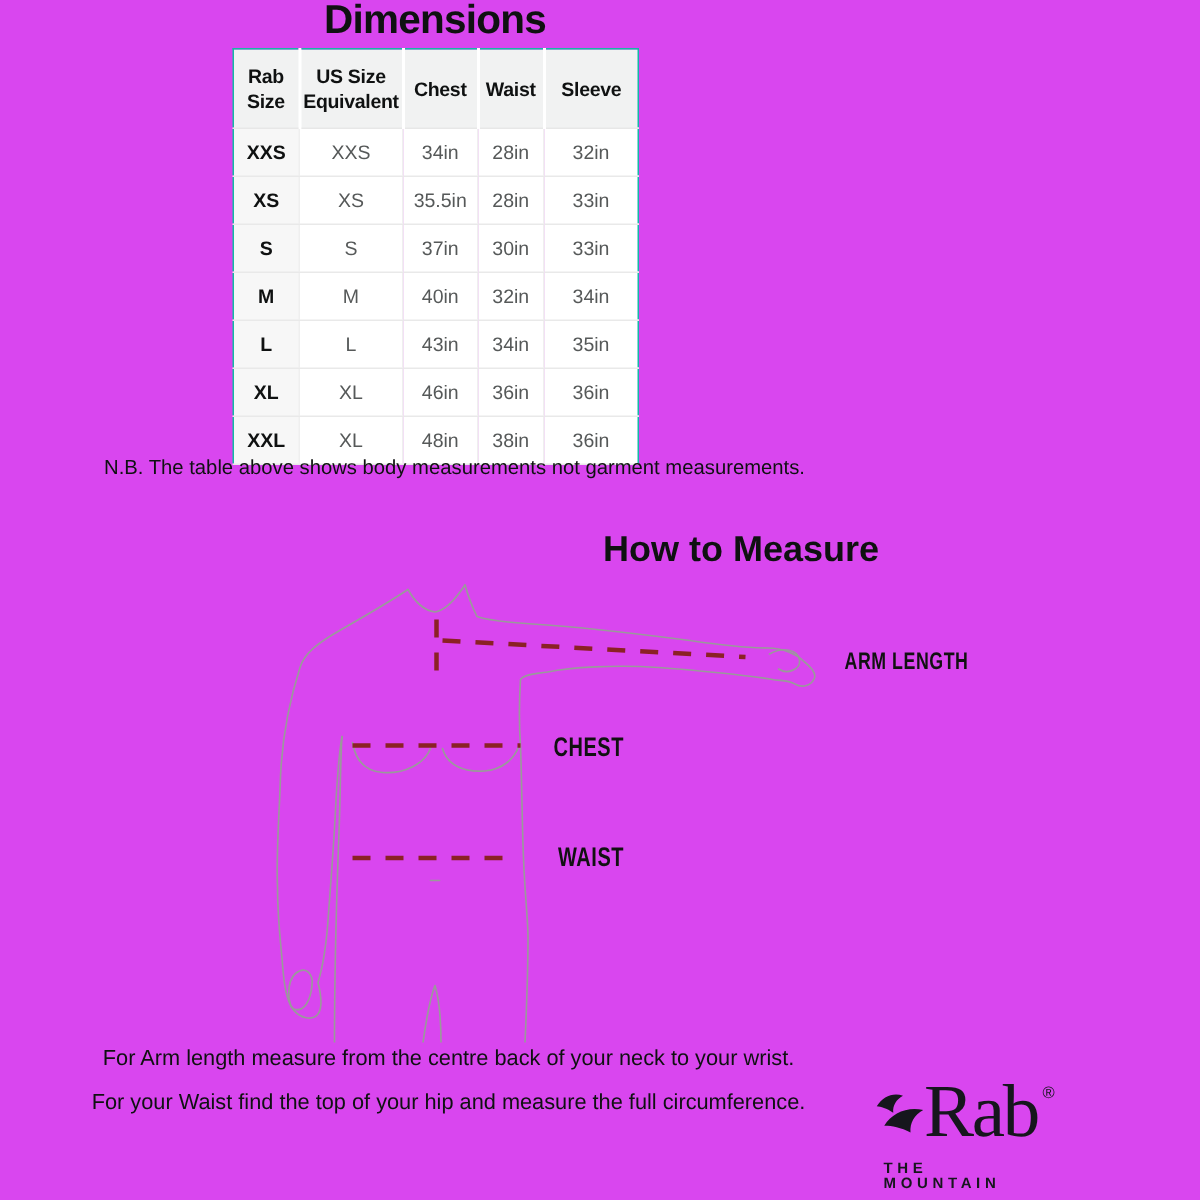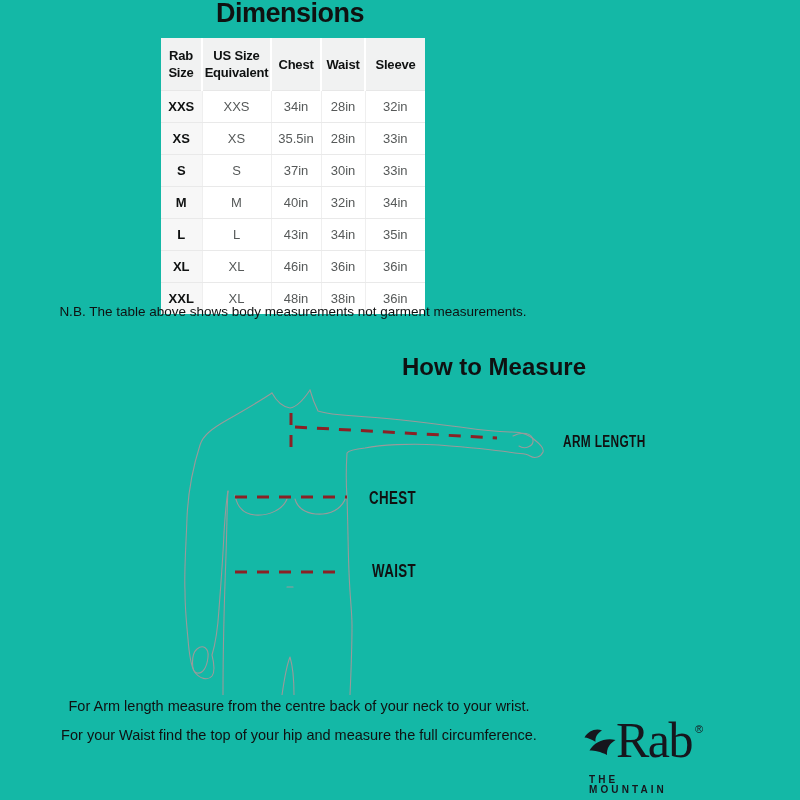--- a/index.html
+++ b/index.html
@@ -1,46 +1,46 @@
 <!DOCTYPE html>
 <html><head>
 <meta charset="utf-8">
 <style>
   html,body { margin:0; padding:0; background:#fff; }
   #canvas {
-    position:relative; width:800px; height:800px; background:#14b8a6;
+    position:relative; width:800px; height:800px; background:#d946ef;
     font-family:"Liberation Sans", sans-serif; color:#0f1111; overflow:hidden;
   }
   .abs { position:absolute; }
 
   
   #dim-title {
     left:155px; top:-2px; width:270px; text-align:center;
     font-size:27px; font-weight:700; letter-spacing:-0.5px;
   }
 
   
   #size-table-wrap { left:155px; top:32px; width:270px; }
-  table.size { border-collapse:collapse; table-layout:fixed; width:270px; border:6px solid #14b8a6; }
+  table.size { border-collapse:collapse; table-layout:fixed; width:270px; border:1px solid #14b8a6; }
   table.size thead th {
     background:#f1f2f2; font-size:13px; font-weight:700; color:#0f1111;
     line-height:17px; padding:9px 1px; text-align:center; vertical-align:middle;
     border-left:2px solid #ffffff; border-bottom:1px solid #e7e7e7; letter-spacing:-0.2px;
   }
   table.size thead th:first-child { border-left:none; }
   table.size tbody td {
     height:29px; font-size:13px; color:#565959; text-align:center; vertical-align:middle;
     border-bottom:1px solid #e9e9e9; border-left:1px solid #efefef; background:#fff;
   }
   table.size tbody td:first-child {
     background:#f7f7f7; color:#0f1111; font-weight:700; border-left:none;
   }
 
   
-  #table-note { left:0; top:304px; width:586px; text-align:center; font-size:13.5px; color:#0f1111; }
+  #table-note { left:0; top:304px; width:586px; text-align:center; font-size:13.5px; color:#0f1111;padding-left:10px; }
 
   
   #howto-title { left:0; top:353px; width:586px; text-align:right; font-size:24px; font-weight:700; }
 
   #figure { left:175px; top:385px; }
   #figure path { fill:none; stroke:#9a9a9a; stroke-width:1.1; stroke-linecap:round; stroke-linejoin:round; }
   #figure path.dash {
     stroke:#8b2125; stroke-width:3; stroke-dasharray:12 10; stroke-linecap:butt;
   }
 

